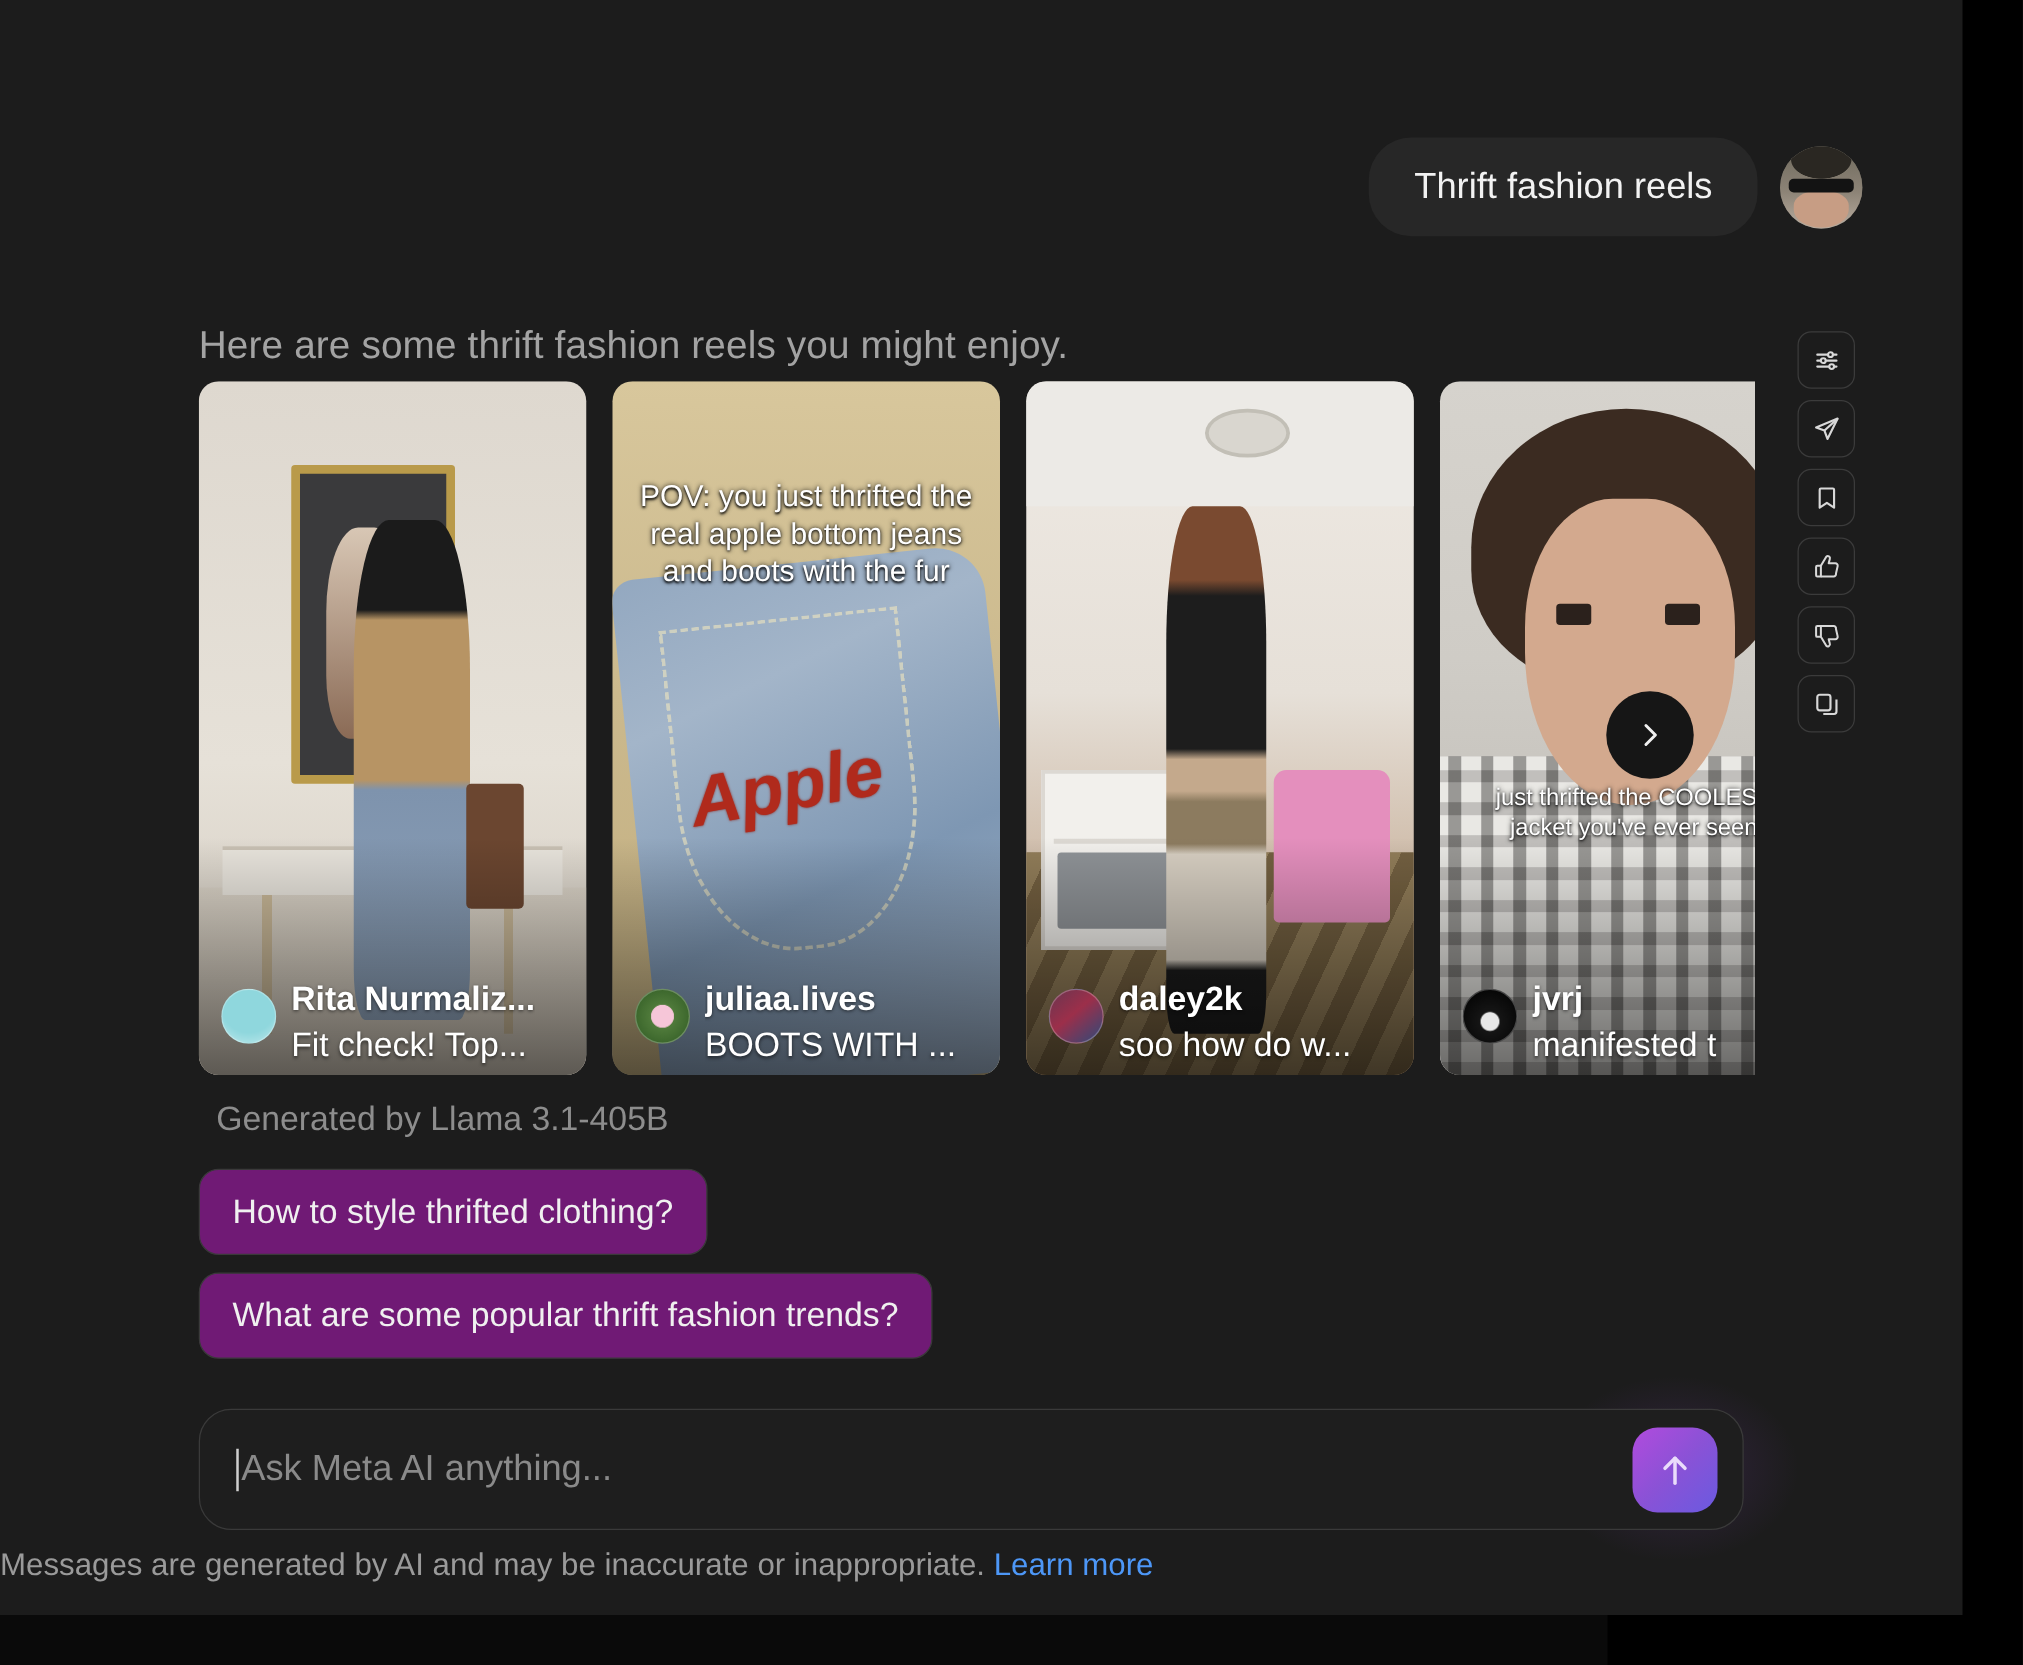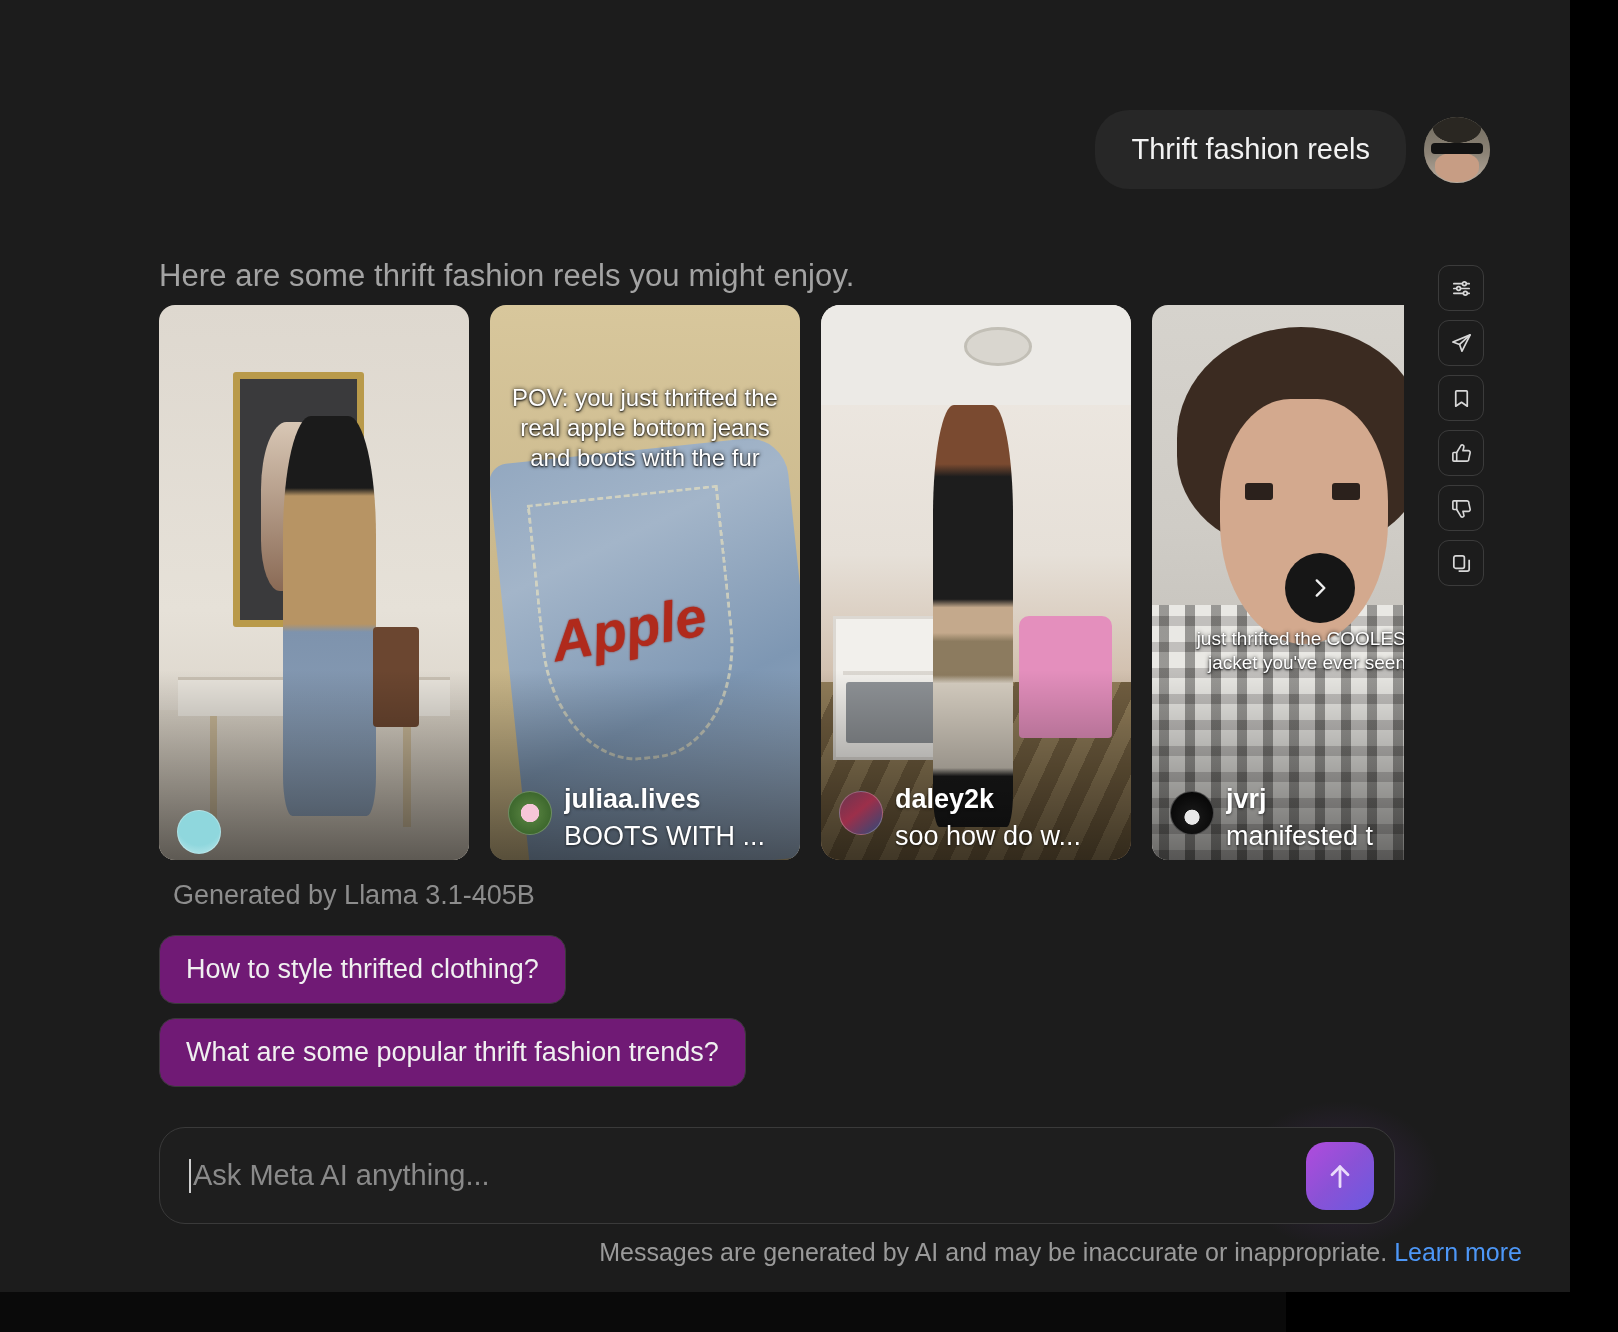--- a/index.html
+++ b/index.html
@@ -175,21 +175,21 @@
     transform: rotate(-6deg);
   }
   .r2 .stitch {
     position: absolute; left: 22%; top: 52%; width: 56%; height: 26%;
     color: #b02a1c; font-size: 56px; font-style: italic; font-weight: bold;
     transform: rotate(-10deg);
     text-shadow: 0 0 2px #8d1d12;
   }
   .r2 .vid-text { left: 6%; right: 6%; top: 14%; font-size: 24px; }
   
-  .r3 { background: linear-gradient(#efeae4 0%, #e6e0d8 45%, #b39070 100%); border-radius: 19px; }
+  .r3 { background: linear-gradient(#efeae4 0%, #e6e0d8 45%, #b39070 100%); }
   .r3 .ceil {
     position: absolute; left: 0; right: 0; top: 0; height: 18%;
     background: #eceae6;
   }
   .r3 .light {
     position: absolute; left: 46%; top: 4%; width: 22%; height: 7%;
     background: #d9d6cf; border-radius: 50%;
     border: 3px solid #c2bfb6;
   }
   .r3 .shelf {
@@ -334,21 +334,21 @@
     position: absolute;
     left: 1240px; top: 1100px;
     width: 200px; height: 150px;
     background: radial-gradient(ellipse at center, rgba(150,70,220,.18), rgba(0,0,0,0) 70%);
     pointer-events: none;
   }
   
   .footer {
     position: absolute;
     left: 0; right: 48px; top: 1238px;
-    text-align: right;
+    text-align: left;
     font-size: 25px;
     color: #9a9a9a;
   }
   .footer a {
     color: #4d97f7; text-decoration: none;
   }
 </style>
 </head>
 <body>
 
@@ -373,20 +373,24 @@
           <div class="floor"></div>
           <div class="legs"></div>
           <div class="mirror"></div>
           <div class="table"></div>
           <div class="person"></div>
           <div class="bag"></div>
         </div>
         <div class="shade"></div>
         <div class="meta">
           <div class="ava" style="background:radial-gradient(circle at 50% 30%, #8fd7dd 0 60%, #bfe9ec 100%);"></div>
+          <div class="labels">
+            <div class="handle">Rita Nurmaliz...</div>
+            <div class="caption">Fit check! Top...</div>
+          </div>
         </div>
       </div>
 
       <div class="reel r2">
         <div class="bg">
           <div class="denim"></div>
           <div class="pocket"></div>
           <div class="stitch">Apple</div>
         </div>
         <div class="vid-text">POV: you just thrifted the real apple bottom jeans and boots with the fur</div>

